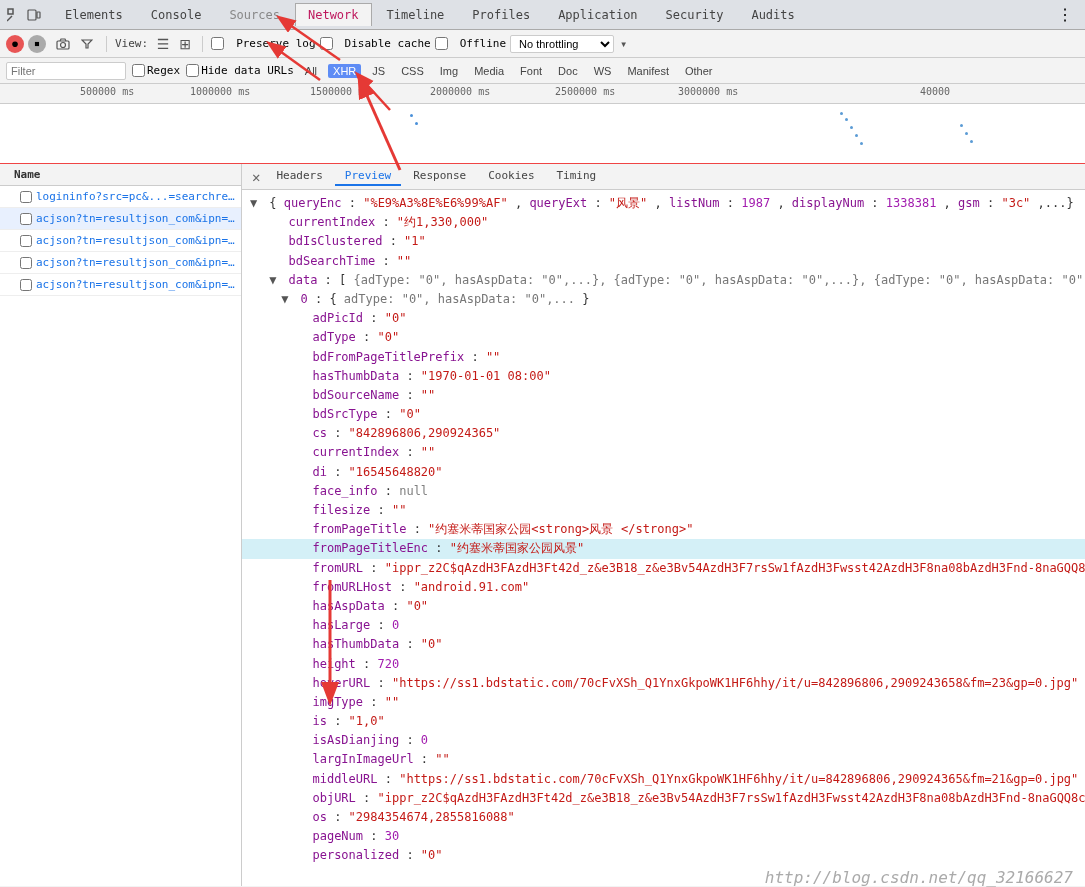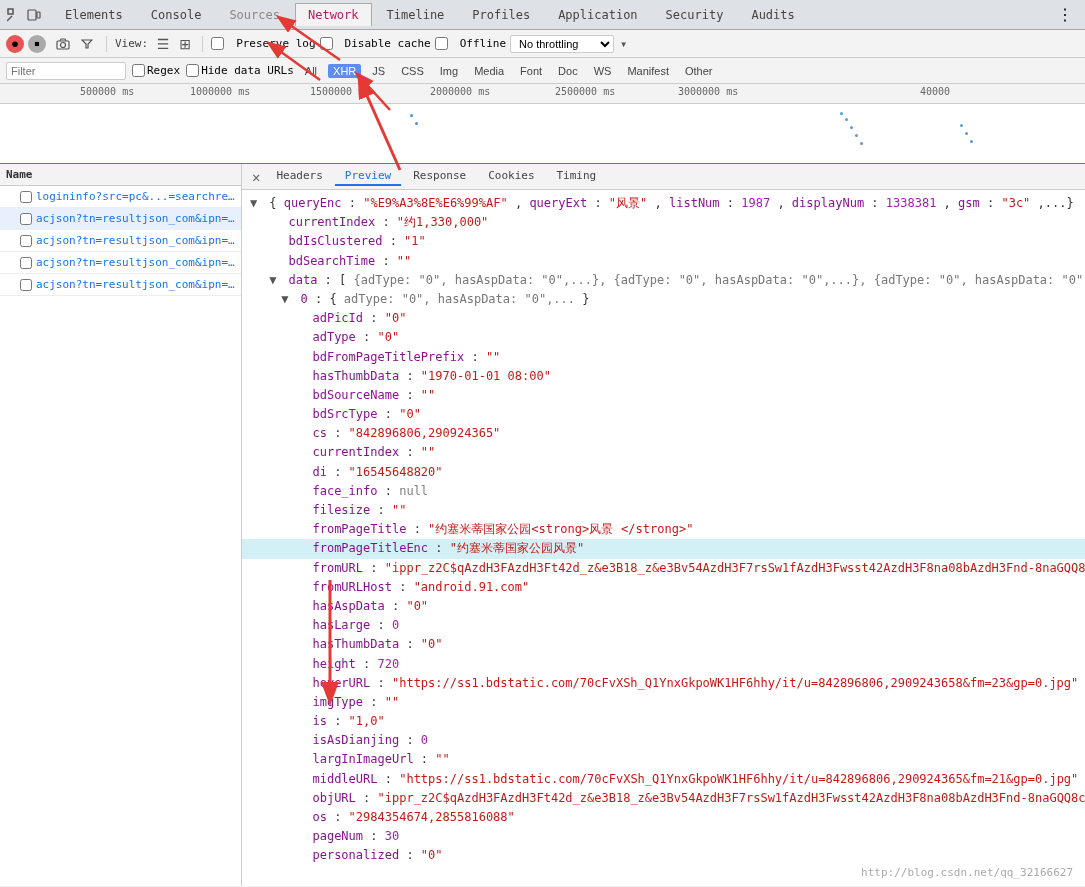--- a/index.html
+++ b/index.html
@@ -71,21 +71,21 @@
 
     
     .main-area {
       display: flex; height: calc(887px - 30px - 28px - 26px - 80px - 1px);
     }
     
     
     .request-list { width: 242px; flex-shrink: 0; border-right: 1px solid #ccc; background: #fff; overflow-y: auto; }
     .request-list-header {
       height: 22px; background: #f3f3f3; border-bottom: 1px solid #ccc;
-      display: flex; align-items: center; padding: 0 6px; font-size: 11px; font-weight: bold; color: #333;
+      display: flex; align-items: center; padding: 0 14px; font-size: 11px; font-weight: bold; color: #333;
     }
     .request-item {
       height: 22px; border-bottom: 1px solid #eee;
       display: flex; align-items: center; padding: 0 4px 0 20px;
       font-size: 11px; color: #1a73e8; cursor: pointer; white-space: nowrap; overflow: hidden;
     }
     .request-item .checkbox { width: 12px; height: 12px; margin-right: 4px; flex-shrink: 0; }
 
     
     .detail-panel { flex: 1; background: #fff; overflow: hidden; display: flex; flex-direction: column; }
@@ -596,21 +596,21 @@
       <div class="json-line">
         <span class="indent" style="width:36px;display:inline-block;"></span>
         <span class="expand-arrow" style="visibility:hidden;">▶</span>
         
         
         
       </div>
 
     </div>
 
-    <div style="position:absolute;bottom:8px;right:12px;font-size:11px;color:#aaa;pointer-events:none;">http://blog.csdn.net/qq_32166627</div>
+    <div style="position:absolute;bottom:0;right:12px;font-size:16px;color:#aaa;pointer-events:none;font-style:italic;">http://blog.csdn.net/qq_32166627</div>
   </div>
 </div>
 
 <svg style="position:fixed;top:0;left:0;width:1085px;height:887px;pointer-events:none;z-index:999;">
 
   <defs>
     <marker id="arrowhead" markerWidth="8" markerHeight="8" refX="6" refY="3" orient="auto">
       <path d="M0,0 L0,6 L8,3 z" fill="#e53935"></path>
     </marker>
   </defs>

